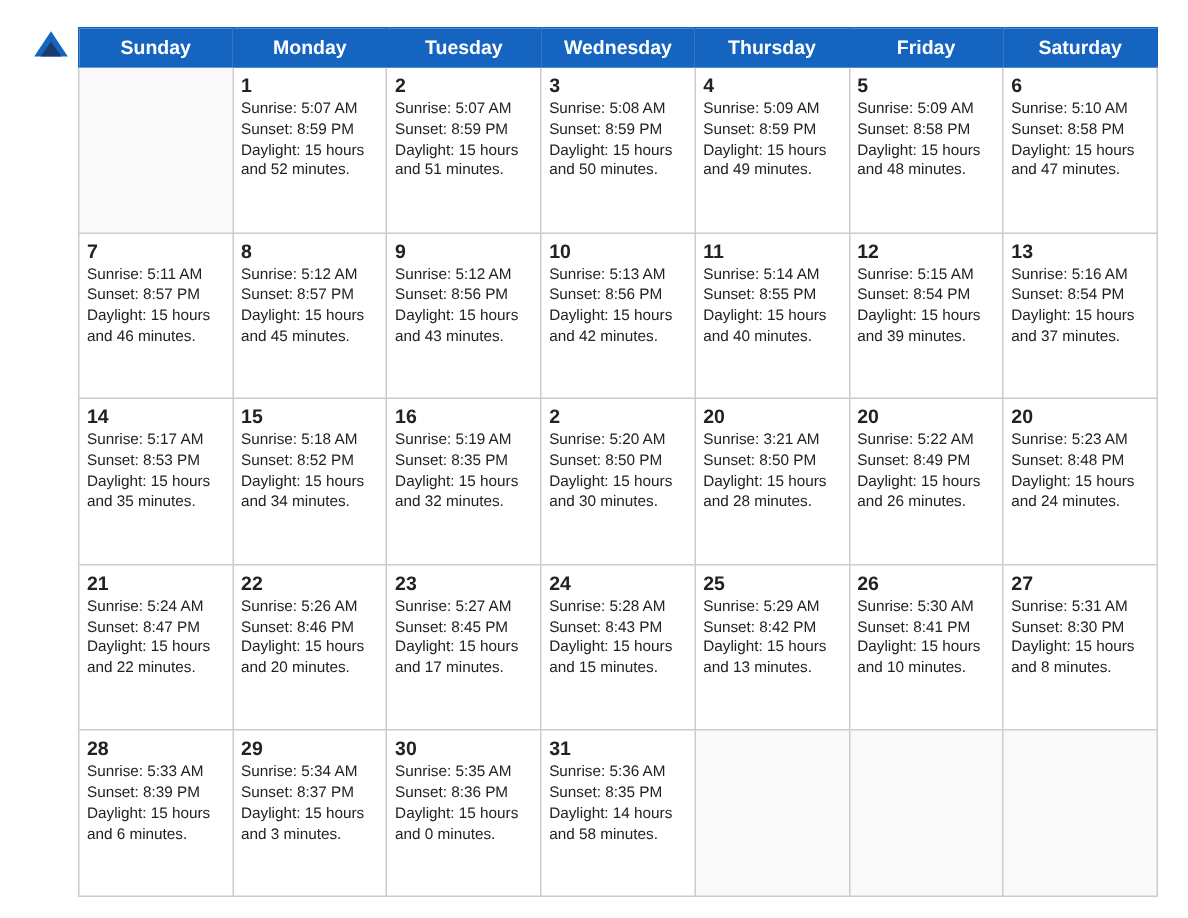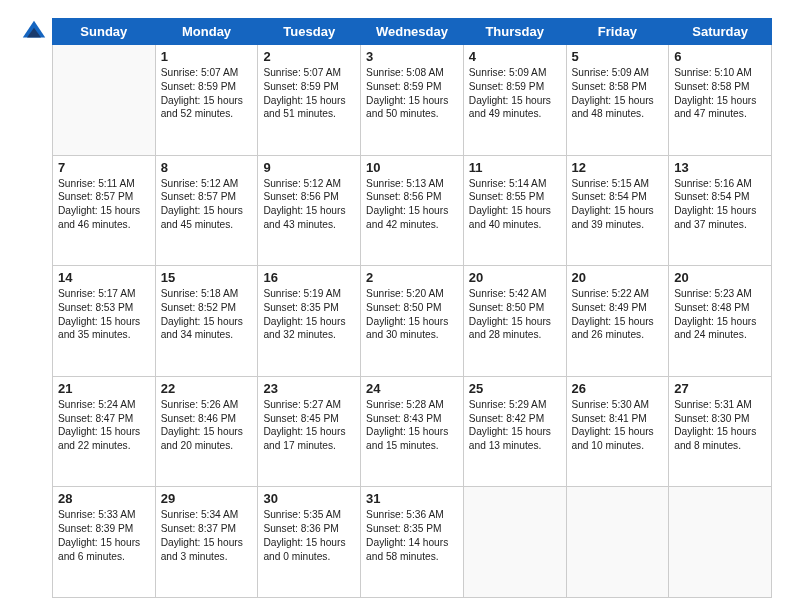--- a/index.html
+++ b/index.html
@@ -250,21 +250,21 @@
           </td>
           <td>
             <span class="day-number">2</span>
             <span class="cell-line">Sunrise: 5:20 AM</span>
             <span class="cell-line">Sunset: 8:50 PM</span>
             <span class="cell-line">Daylight: 15 hours</span>
             <span class="cell-line">and 30 minutes.</span>
           </td>
           <td>
             <span class="day-number">20</span>
-            <span class="cell-line">Sunrise: 5:42 AM</span>
+            <span class="cell-line">Sunrise: 3:21 AM</span>
             <span class="cell-line">Sunset: 8:50 PM</span>
             <span class="cell-line">Daylight: 15 hours</span>
             <span class="cell-line">and 28 minutes.</span>
           </td>
           <td>
             <span class="day-number">20</span>
             <span class="cell-line">Sunrise: 5:22 AM</span>
             <span class="cell-line">Sunset: 8:49 PM</span>
             <span class="cell-line">Daylight: 15 hours</span>
             <span class="cell-line">and 26 minutes.</span>

